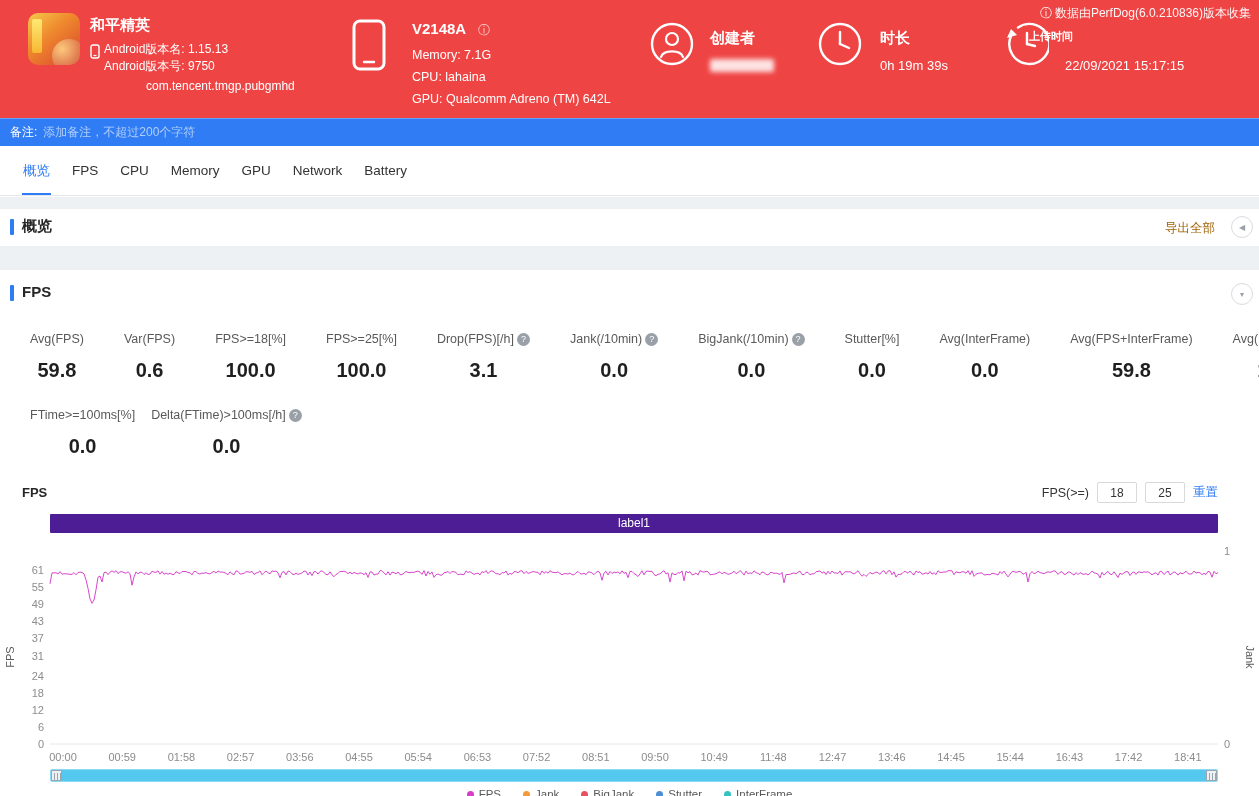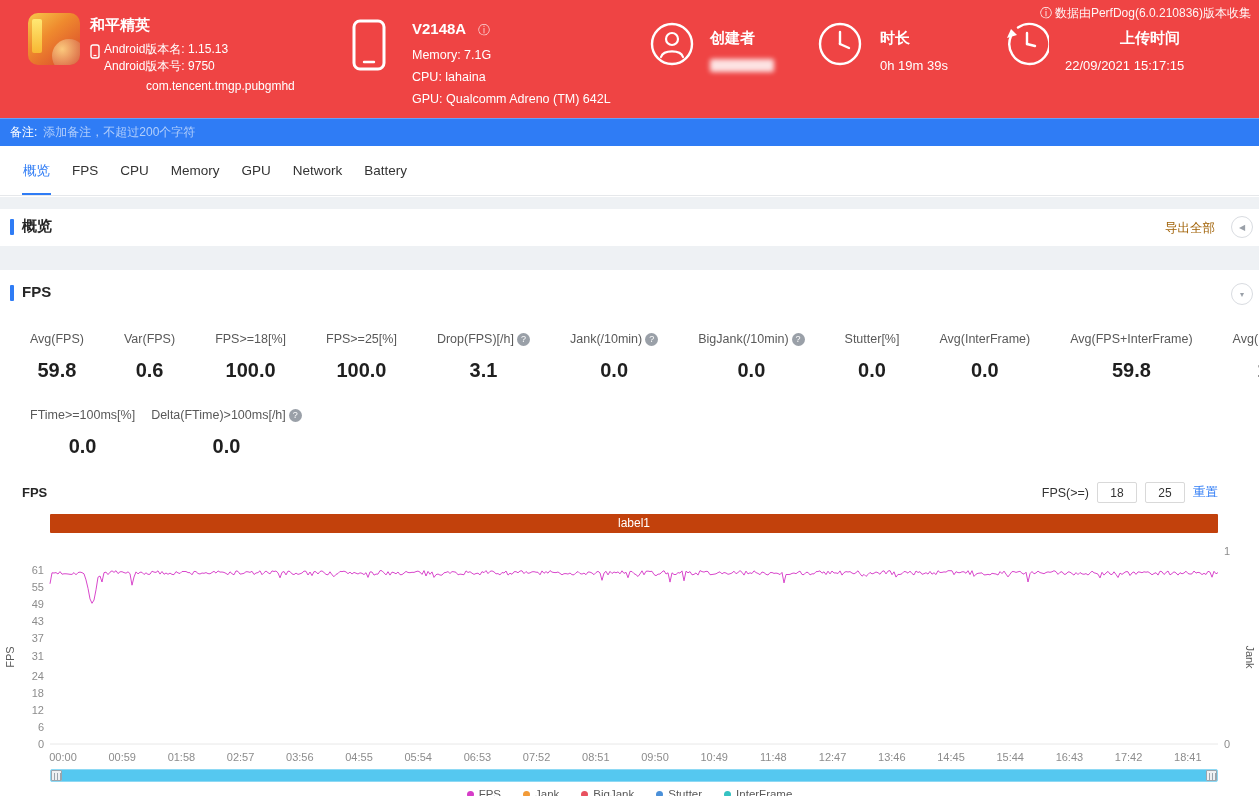--- a/index.html
+++ b/index.html
@@ -30,21 +30,21 @@
   .creator-icon { position:absolute; left:650px; top:22px; }
   .creator-lab { position:absolute; left:710px; top:29px; font-size:15px; font-weight:bold; }
   .creator-blur { position:absolute; left:710px; top:59px; width:64px; height:13px; border-radius:2px;
      background:rgba(255,255,255,.85); filter:blur(2.5px); }
 
   .dur-icon { position:absolute; left:818px; top:22px; }
   .dur-lab { position:absolute; left:880px; top:29px; font-size:15px; font-weight:bold; }
   .dur-val { position:absolute; left:880px; top:58px; font-size:13px; }
 
   .up-icon { position:absolute; left:1005px; top:22px; }
-  .up-lab { position:absolute; left:1120px; top:29px; font-size:15px; font-weight:bold; }
+  .up-lab { position:absolute; left:1029px; top:29px; font-size:11px; font-weight:bold; }
   .up-val { position:absolute; left:1065px; top:58px; font-size:13px; }
 
   .collector { position:absolute; right:8px; top:5px; font-size:12px; color:rgba(255,255,255,.95); }
   .collector .ic { margin-right:3px; }
 
   
   .notebar { position:absolute; left:0; top:118px; width:1259px; height:28px; background:#2f7cf5;
      box-shadow:inset 0 1px 0 rgba(255,255,255,.28); color:#fff; display:flex; align-items:center; padding-left:10px; }
   .notebar .nlab { font-size:12px; margin-right:6px; }
   .notebar input { background:transparent; border:none; outline:none; width:360px; font-size:12px; color:#fff; }
@@ -82,21 +82,21 @@
   .m-value { margin-top:13px; font-size:20px; font-weight:bold; color:#1f1f1f; }
 
   
   .chart-lab { position:absolute; left:22px; top:485px; font-size:13px; font-weight:bold; color:#262626; }
   .chart-ctrl { position:absolute; right:41px; top:482px; display:flex; align-items:center; gap:8px; }
   .chart-ctrl .clab { font-size:12.5px; color:#333; }
   .chart-ctrl input { width:40px; height:21px; border:1px solid #d9d9d9; border-radius:2px; text-align:center;
      font-size:12px; color:#333; outline:none; }
   .reset-link { font-size:12.5px; color:#2f7cf5; cursor:pointer; }
 
-  .banner { position:absolute; left:50px; top:514px; width:1168px; height:19px; background:#c2410c;
+  .banner { position:absolute; left:50px; top:514px; width:1168px; height:19px; background:#4c1d95;
      color:#fff; font-size:12px; text-align:center; line-height:19px; border-radius:1px; }
 
   #fps-chart { position:absolute; left:0; top:533px; }
 
   .scrollbar { position:absolute; left:50px; top:769px; width:1168px; height:13px; background:#55c8f0;
      border:1px solid #8ed9f4; border-radius:2px; cursor:pointer; }
   .sb-handle { position:absolute; top:0; width:11px; height:11px; background:#eef1f3; border:1px solid #9aa5ad;
      border-radius:1px; background-image:repeating-linear-gradient(90deg,#9aa5ad 0 1px,transparent 1px 3px);
      background-size:7px 7px; background-repeat:no-repeat; background-position:2px 2px; cursor:ew-resize; }
   .sb-left { left:0; } .sb-right { right:0; }

